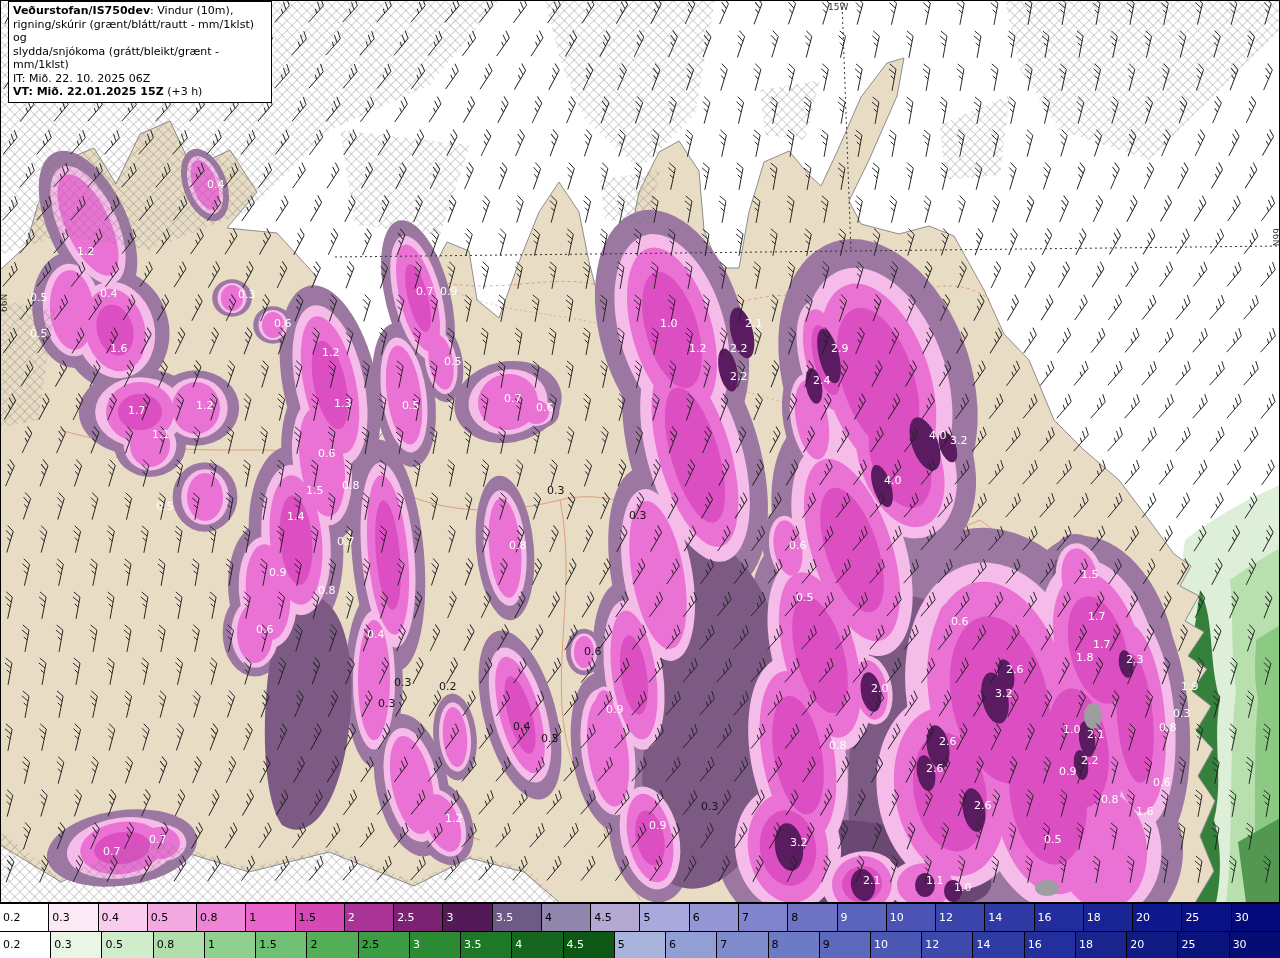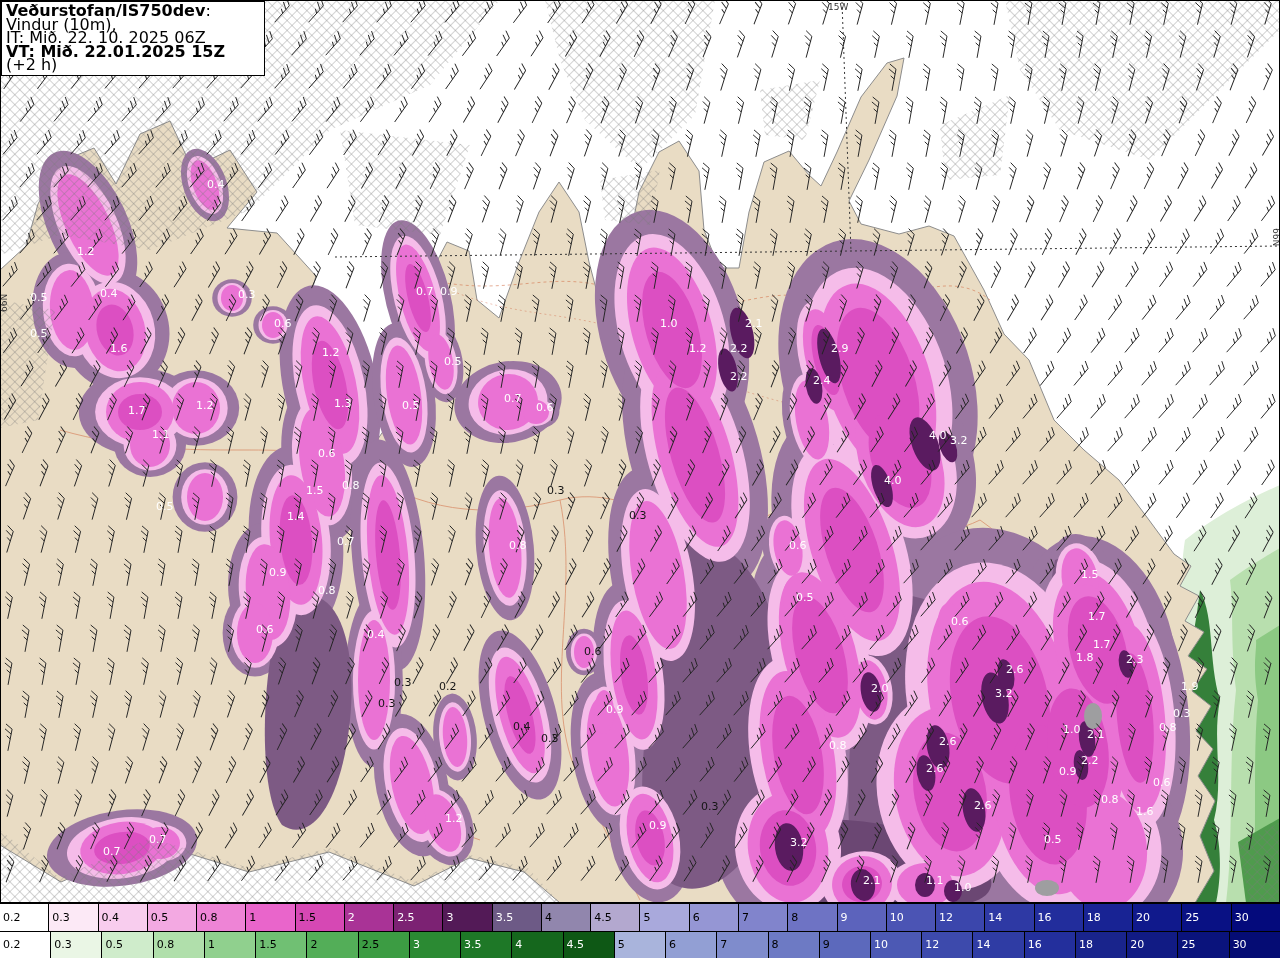--- a/index.html
+++ b/index.html
@@ -1,20 +1,20 @@
 <!DOCTYPE html>
 <html><head>
 <meta charset="utf-8">
 <style>
   html,body{margin:0;padding:0;background:#fff;font-family:"DejaVu Sans",sans-serif;}
   #frame{position:relative;width:1280px;height:958px;overflow:hidden;background:#fff;}
   #mapwrap{position:absolute;top:0;left:0;width:1280px;height:903px;}
   #titlebox{
-    position:absolute;top:1px;left:1px;z-index:6;background:#fff;border:1px solid #000;
-    padding:2px 6px 3px 4px;font-size:16px;line-height:13.5px;color:#000;max-width:252px;
+    position:absolute;top:1px;left:8px;z-index:6;background:#fff;border:1px solid #000;
+    padding:2px 6px 3px 4px;font-size:11px;line-height:13.5px;color:#000;max-width:252px;
   }
   #titlebox .b{font-weight:bold;}
   #colorbars{position:absolute;left:0;top:903px;width:1280px;height:55px;display:flex;flex-direction:column;}
   .cbar{display:flex;width:100%;flex:1;border-top:1px solid #000;box-sizing:border-box;}
   .cbar-cell{flex:1;display:flex;align-items:center;padding-left:3px;font-size:11px;
     border-right:1px solid #000;box-sizing:border-box;overflow:hidden;white-space:nowrap;}
   .cbar-cell:last-child{border-right:none;}
   .vlab{font-size:11px;font-family:"DejaVu Sans",sans-serif;}
   .vlab.w{fill:#ffffff;}
   .vlab.k{fill:#151515;}
@@ -1432,22 +1432,24 @@
       <text x="828" y="10" class="edge">15W</text>
       <text class="edge" transform="rotate(90 1273 228)" x="1273" y="228">66N</text>
       <text class="edge" transform="rotate(-90 7 312)" x="7" y="312">66N</text>
 
       <rect x="0.5" y="0.5" width="1279" height="902" fill="none" stroke="#000"></rect>
     </svg>
   </div>
 
   <div id="titlebox">
     <div><span class="b">Veðurstofan/IS750dev</span><span>: Vindur (10m),</span></div>
+    <div>rigning/skúrir (grænt/blátt/rautt - mm/1klst) og</div>
+    <div>slydda/snjókoma (grátt/bleikt/grænt - mm/1klst)</div>
     <div>IT: Mið. 22. 10. 2025 06Z</div>
-    <div><span class="b">VT: Mið. 22.01.2025 15Z</span><span> (+2 h)</span></div>
+    <div><span class="b">VT: Mið. 22.01.2025 15Z</span><span> (+3 h)</span></div>
   </div>
 
   <div id="colorbars">
     <div class="cbar" id="cbar-sleet">
         <div class="cbar-cell" style="background: rgb(255, 255, 255);">
           <span style="color: rgb(0, 0, 0);">0.2</span>
         </div>
         <div class="cbar-cell" style="background: rgb(252, 233, 246);">
           <span style="color: rgb(0, 0, 0);">0.3</span>
         </div>

